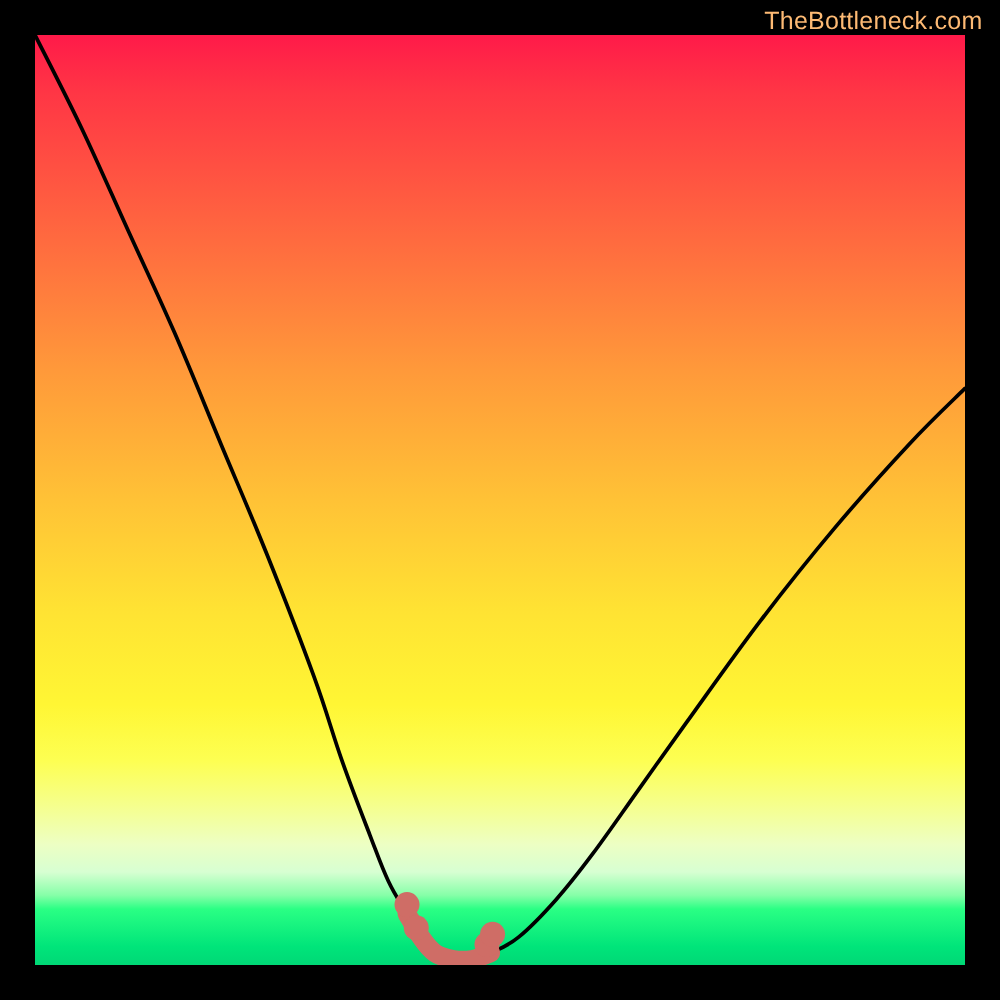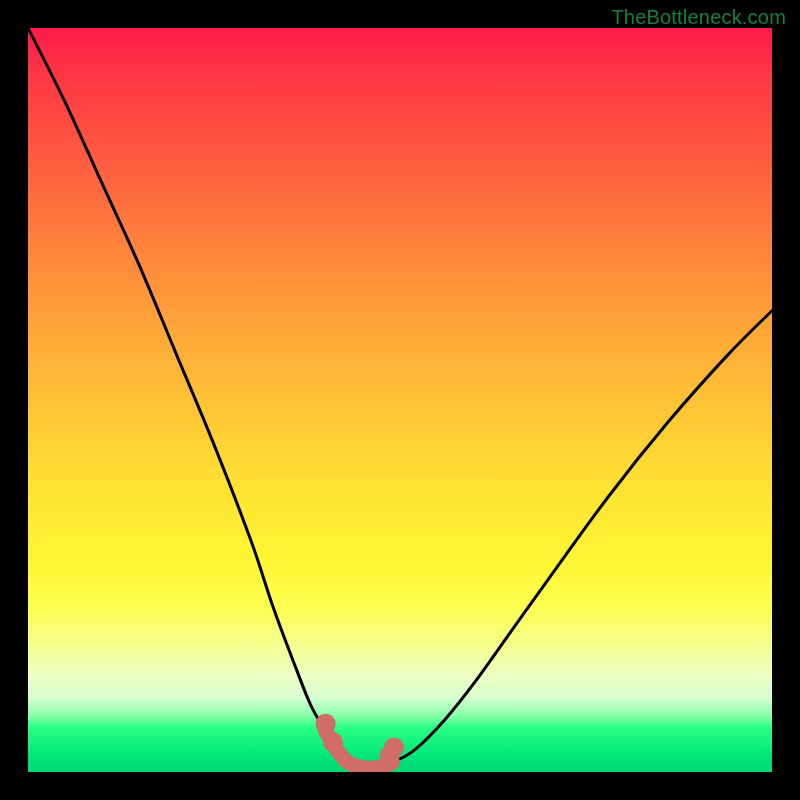--- a/index.html
+++ b/index.html
@@ -41,21 +41,21 @@
       #86ffa8 92.5%,
       #2aff84 94%,
       #00e57a 98%,
       #00d876 100%
     );
   }
   .watermark {
     position: absolute;
     top: 6px;
     right: 14px;
-    color: #15803d;
+    color: #fdba74;
     font-size: 20px;
     font-weight: 500;
     letter-spacing: 0.2px;
     user-select: none;
   }
   svg.curves {
     position: absolute;
     left: 0;
     top: 0;
     width: 744px;

